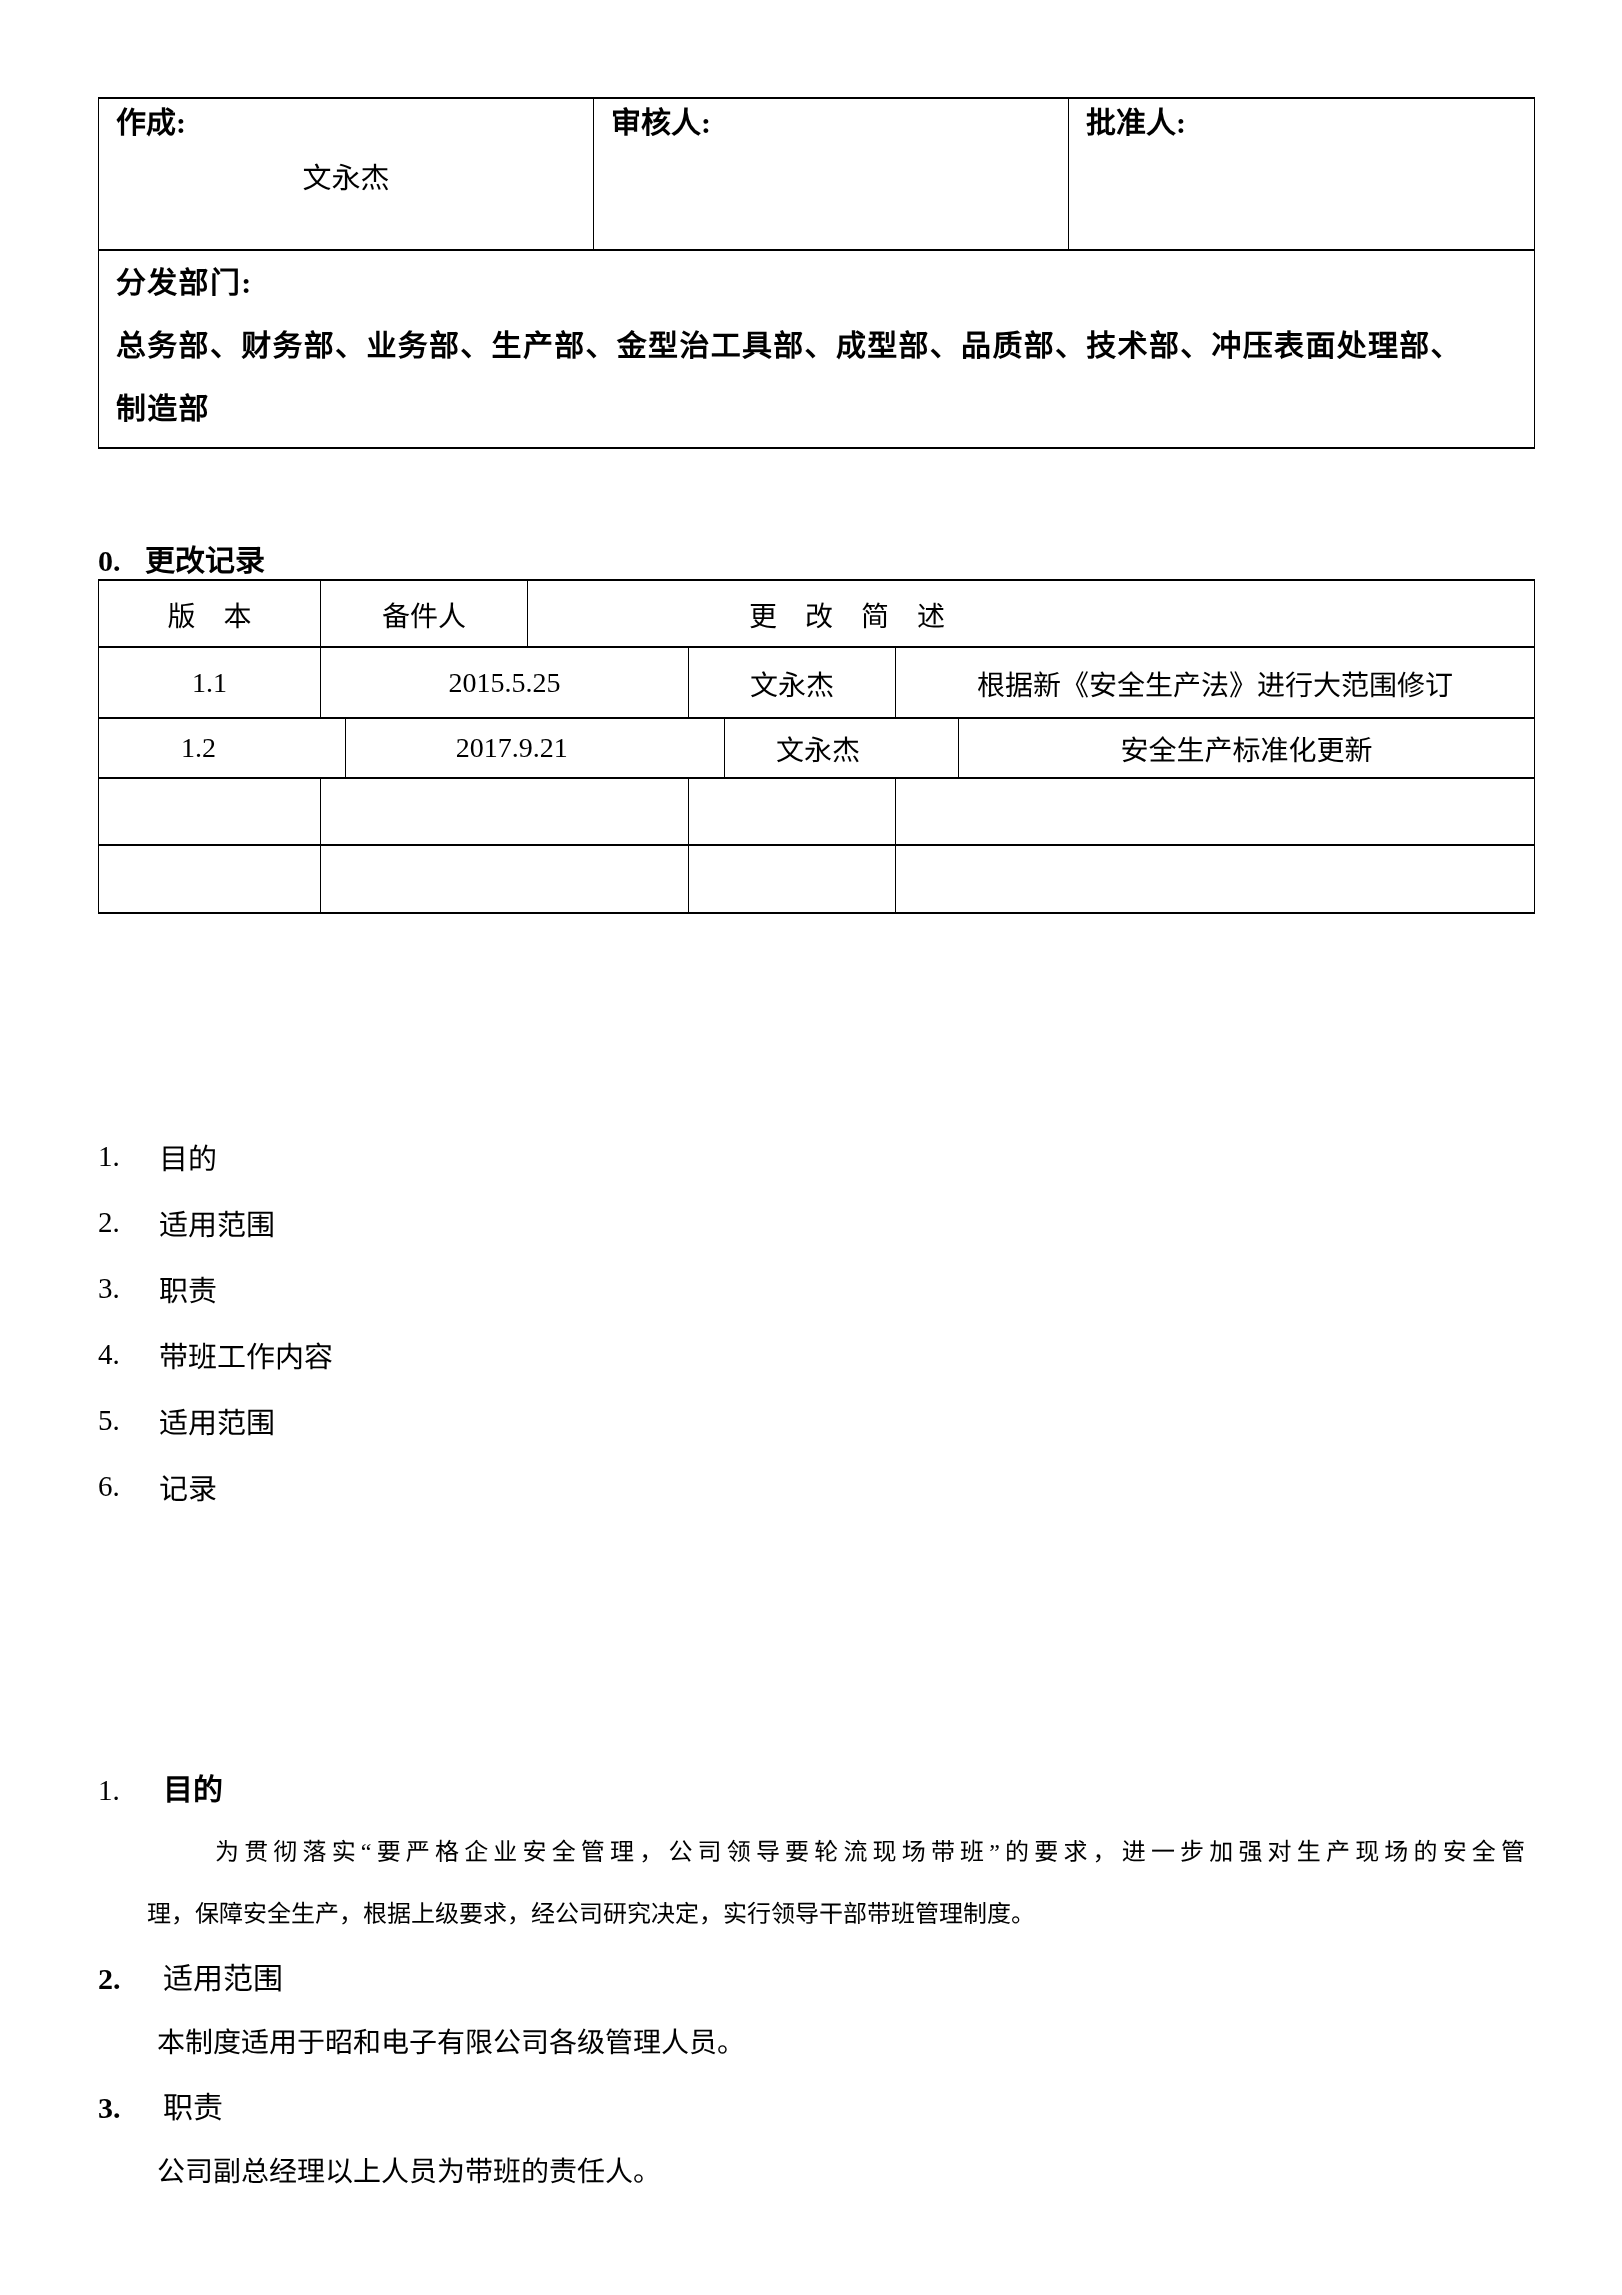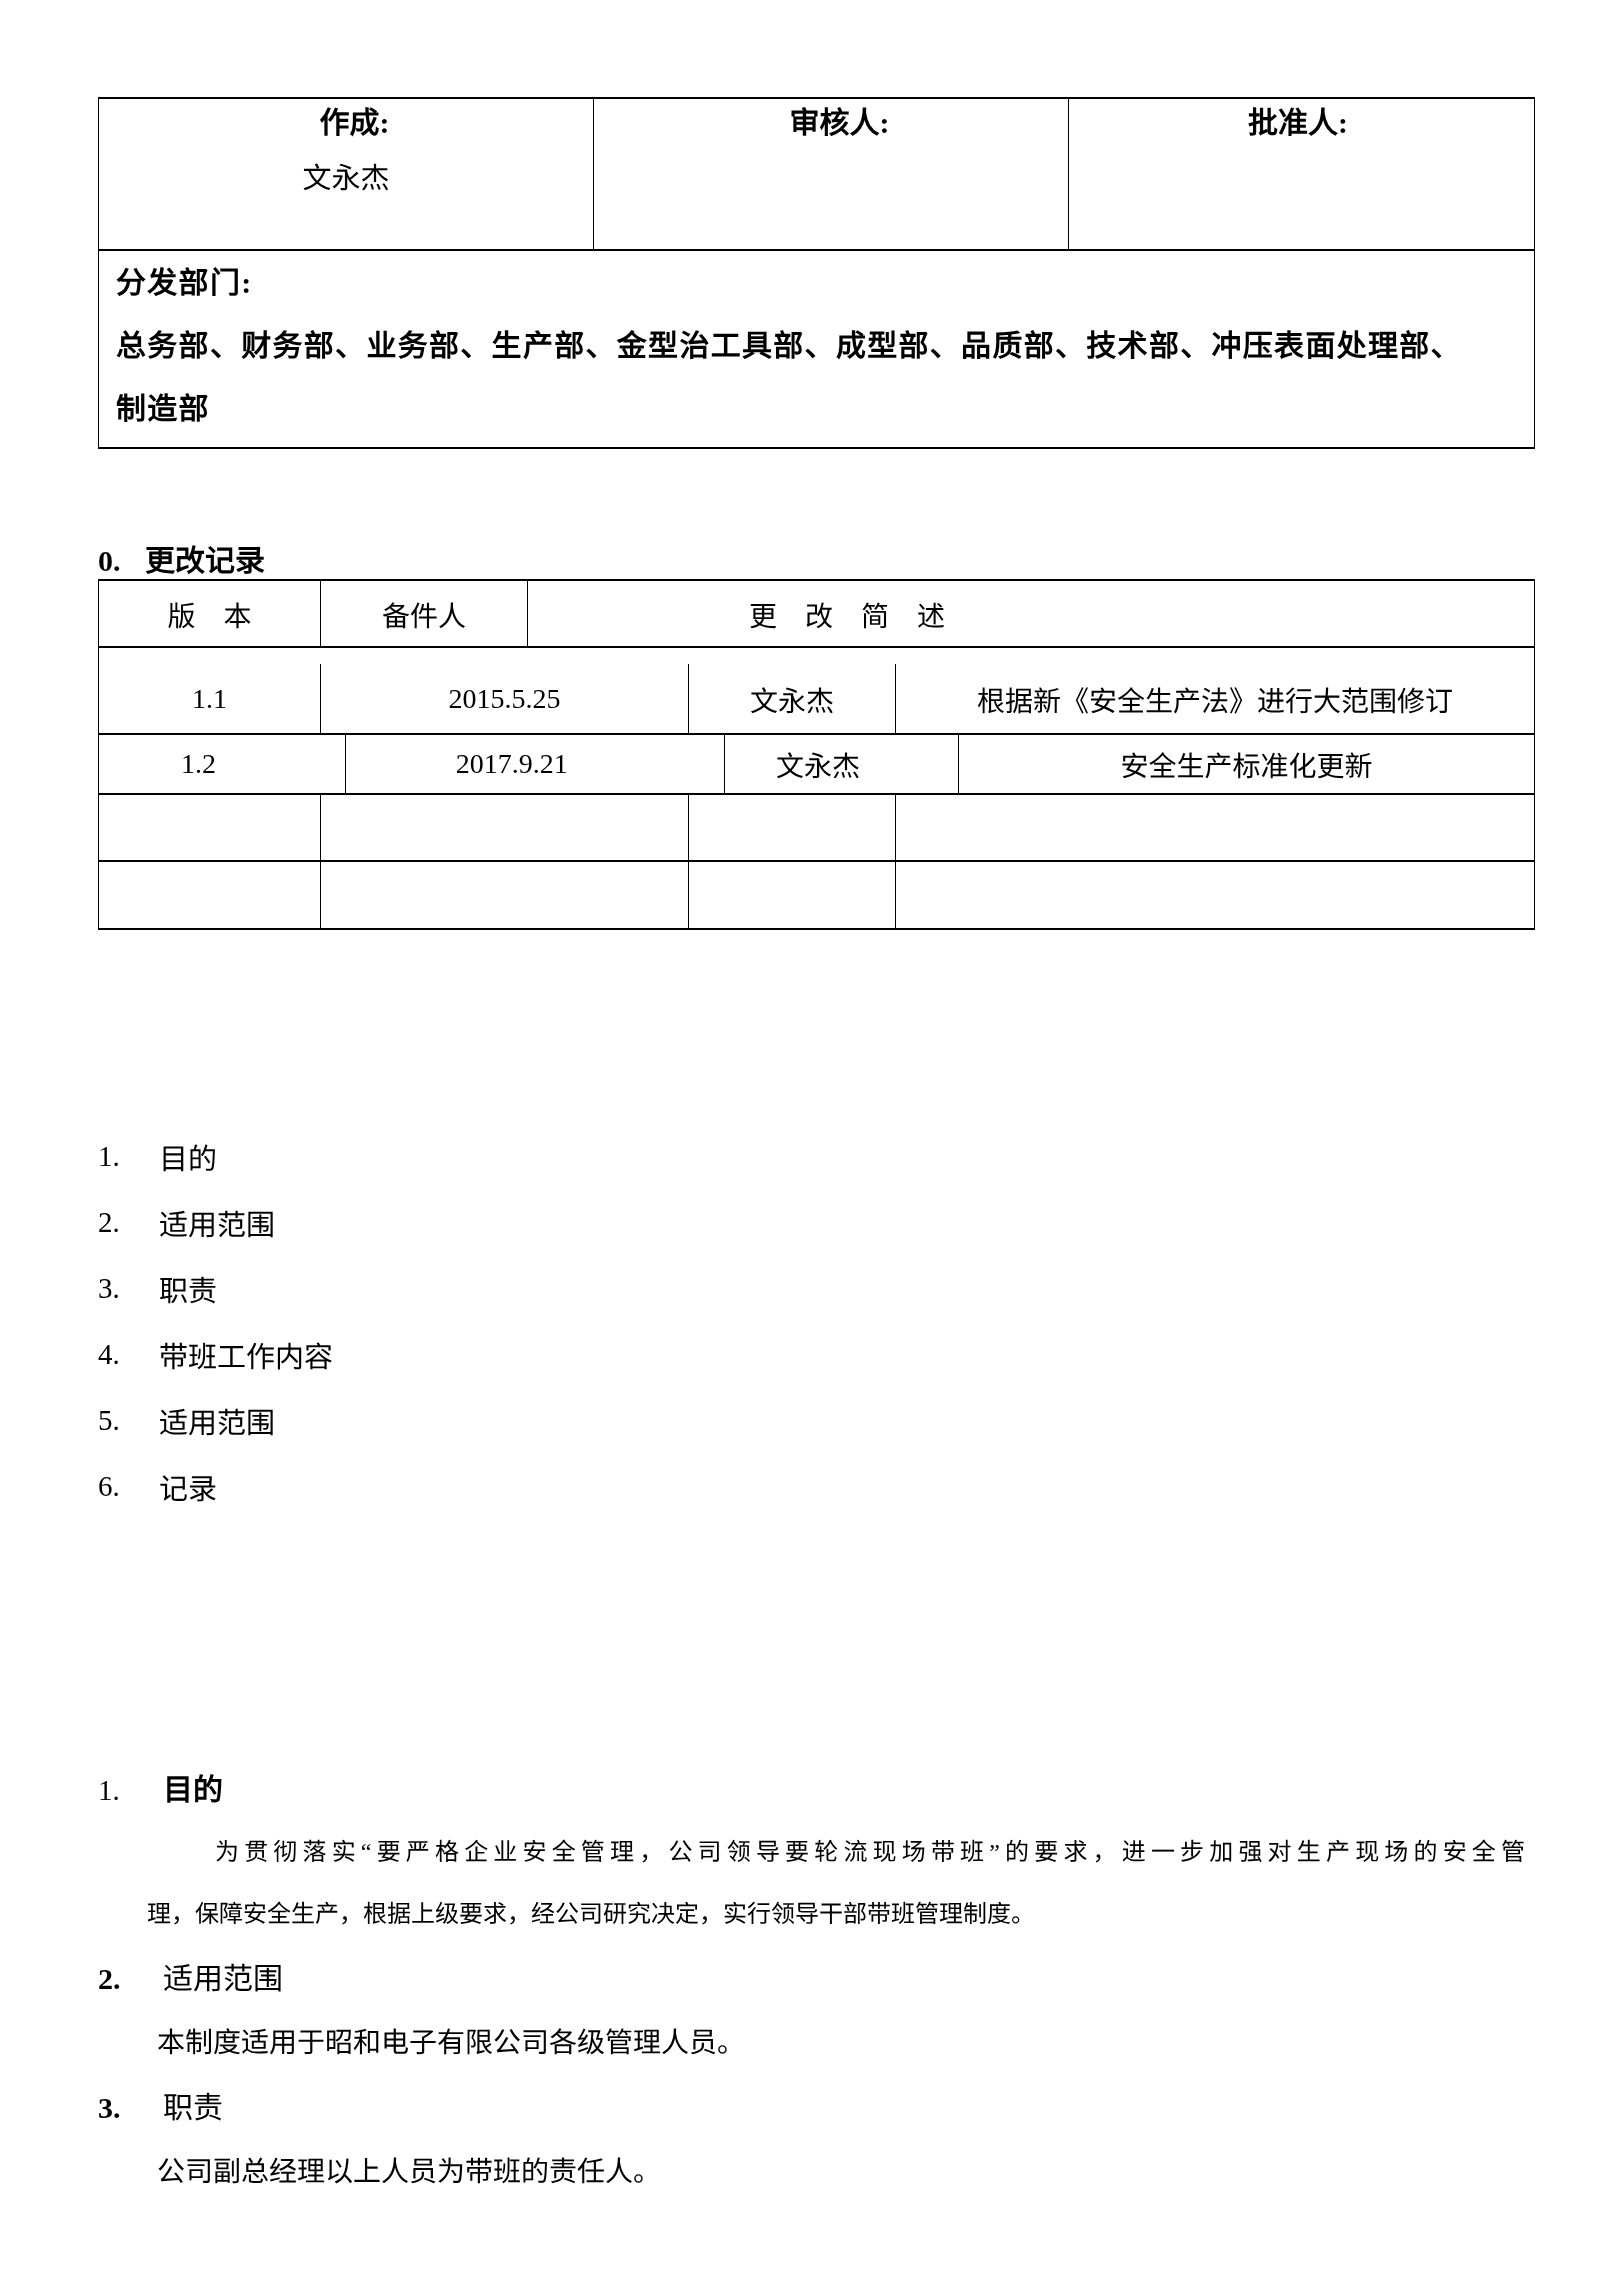--- a/index.html
+++ b/index.html
@@ -17,39 +17,39 @@
   
   .t1{
     position:absolute;left:98px;top:97px;width:1437px;
     border:1.3px solid #000;border-top-width:2.6px;border-bottom-width:2.6px;
   }
   .t1-rowA{display:flex;height:152px;border-bottom:2px solid #000;}
   .t1-cell{flex:0 0 auto;}
   .t1-cell.c0{width:494px;}
   .t1-cell.c1{width:475px;border-left:1.3px solid #000;}
   .t1-cell.c2{width:442px;border-left:1.3px solid #000;}
-  .t1-label{padding:5.2px 0 0 17px;font-size:30px;font-weight:bold;line-height:37px;text-align:center;}
+  .t1-label{padding:5.2px 0 0 17px;font-size:30px;font-weight:bold;line-height:37px;}
   .t1-name{margin-top:21px;text-align:center;font-size:29px;line-height:33px;}
   .t1-rowB{height:196px;padding:0 19.6px 0 17px;font-size:30px;font-weight:bold;line-height:63px;letter-spacing:1.3px;}
 
   
   .h0{position:absolute;left:98px;top:541px;font-size:30px;font-weight:bold;line-height:39px;}
   .h0-no{display:inline-block;min-width:47px;}
 
   
   .t2{
     position:absolute;left:98px;top:579px;width:1437px;
     border:1.3px solid #000;border-top-width:2.6px;border-bottom-width:2.6px;
     font-size:28px;
   }
   .t2-row{display:flex;border-bottom:2px solid #000;}
   .t2-row:last-child{border-bottom:none;}
   .t2-row.r0{height:67px;}
   .t2-row.r1{height:75px;}
-  .t2-row.r2{height:71px;margin-top:16px;}
+  .t2-row.r2{height:71px;}
   .t2-row.r3{height:60px;gap:47px;}
   .t2-row.r4{height:67px;}
   .t2-row.r5{height:66px;}
   .t2-cell{display:flex;align-items:center;justify-content:center;text-align:center;}
   .t2-cell.c0{width:221px;}
   .t2-cell.c1{width:368px;border-left:1.3px solid #000;}
   .t2-cell.c2{width:207px;border-left:1.3px solid #000;}
   .t2-cell.c3{width:639px;border-left:1.3px solid #000;}
 
   

